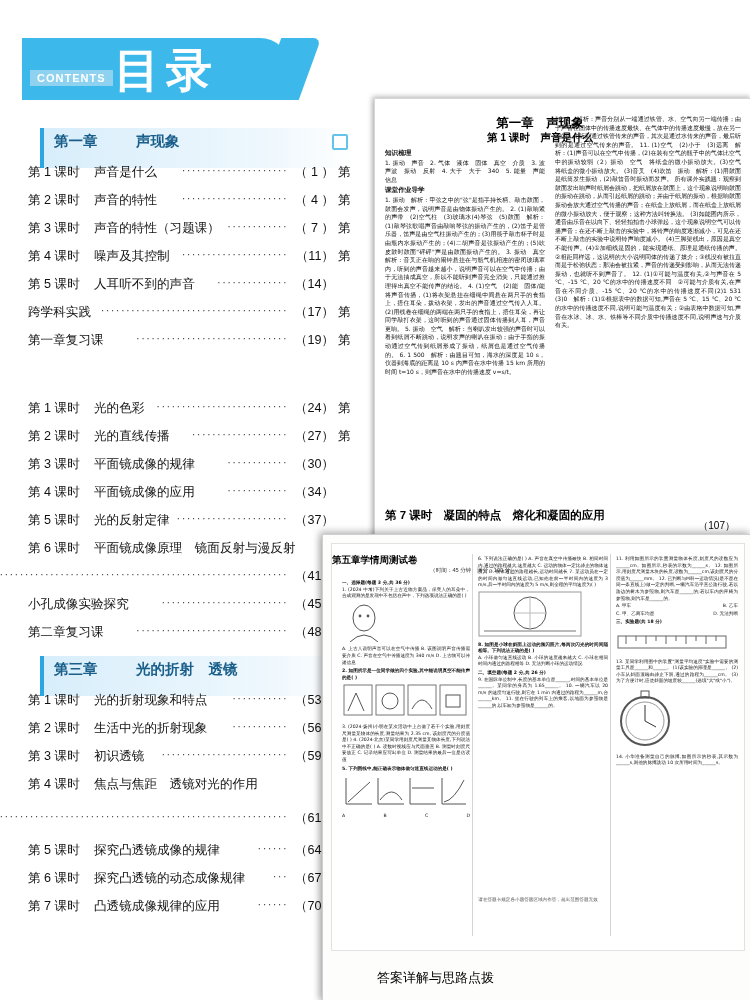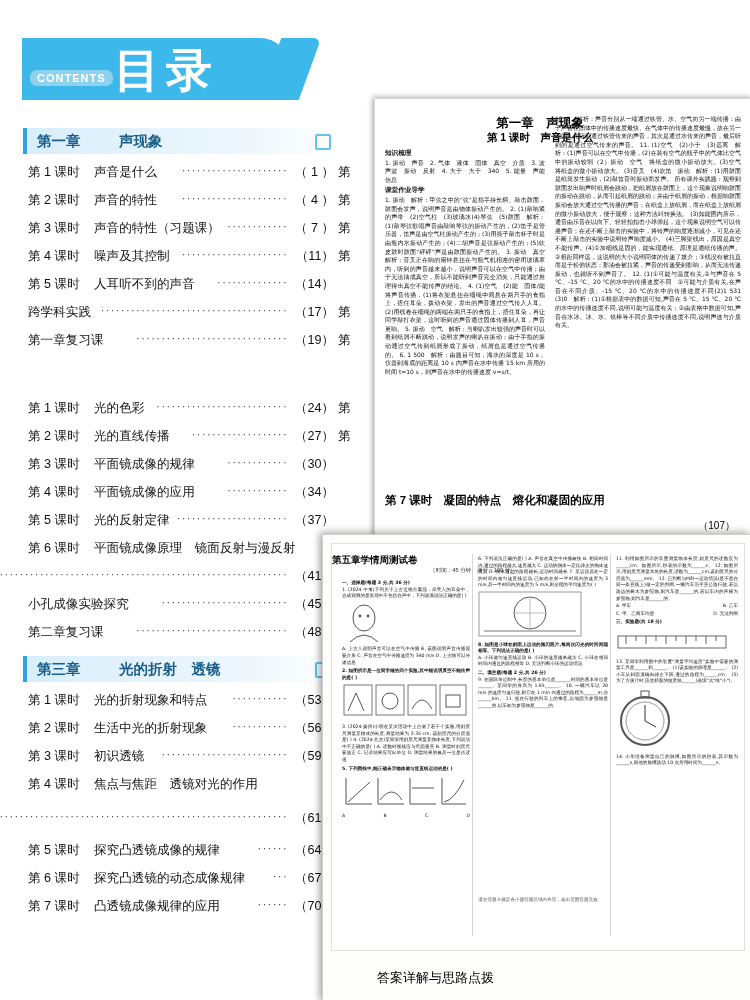--- a/index.html
+++ b/index.html
@@ -14,40 +14,39 @@
     background:#fff;
   }
   .toc-inner{position:absolute;left:0;top:0;width:400px;height:1000px;}
 
   .toc-head{position:absolute;left:22px;top:22px;width:300px;height:80px;}
   .contents-tag{
     position:absolute;left:8px;top:48px;
     font-size:11px;letter-spacing:1px;color:#ffffff;background:#8fd2ef;
     padding:2px 7px 2px 7px;font-weight:bold;
     font-family:"Liberation Sans",sans-serif;
-    border-radius:7px;
   }
   .mulu-band{
     position:absolute;left:0px;top:16px;width:268px;height:62px;
     background:#3cb9ea;
     border-top-right-radius:30px;border-bottom-right-radius:0px;
   }
   .mulu-band:after{
     content:"";position:absolute;right:-20px;top:0;width:40px;height:62px;
     background:#3cb9ea;transform:skewX(-20deg);border-top-right-radius:8px;
   }
   .mulu-text{
     position:absolute;left:92px;top:18px;
     font-size:46px;font-weight:bold;color:#ffffff;letter-spacing:6px;
     font-family:"DejaVu Sans",sans-serif;
     z-index:3;
   }
 
   .chap{
-    position:absolute;left:23px;width:312px;height:26px;
+    position:absolute;left:40px;width:312px;height:40px;
     background:linear-gradient(to right,#d8eefb 0%,#eef7fd 70%,#ffffff 100%);
     border-left:4px solid #2ba6e0;
   }
   .chap-label{
     position:absolute;left:10px;top:4px;font-size:14.5px;font-weight:bold;color:#1a5f8a;
   }
   .chap-title{
     position:absolute;left:92px;top:4px;font-size:14.5px;font-weight:bold;color:#1a5f8a;
   }
   .chap-mark{
@@ -86,21 +85,21 @@
   }
   .ans-col{
     position:absolute;top:48px;font-size:6px;line-height:8.6px;color:#111;
     text-align:justify;
     font-family:"DejaVu Sans",sans-serif;
   }
   .ans-col.c1{left:10px;width:160px;}
   .ans-col.c2{left:180px;width:186px;top:16px;}
   .ans-col .hd{font-weight:bold;font-size:6.6px;display:block;margin:2px 0 1px;}
   .ans-big{
-    position:absolute;left:10px;font-size:11.5px;font-weight:bold;color:#000;
+    position:absolute;left:10px;font-size:11.5px;font-weight:bold;color:#000;margin-top:15px;
   }
   .ans-pg{position:absolute;right:16px;font-size:10px;color:#000;}
 
   
   .paper{
     position:absolute;left:322px;top:534px;width:428px;height:466px;
     background:#fdfdfb;
     border:1px solid #cfcfcf;
     box-shadow:-3px -3px 7px rgba(0,0,0,0.22), 0 3px 8px rgba(0,0,0,0.25);
     overflow:hidden;

